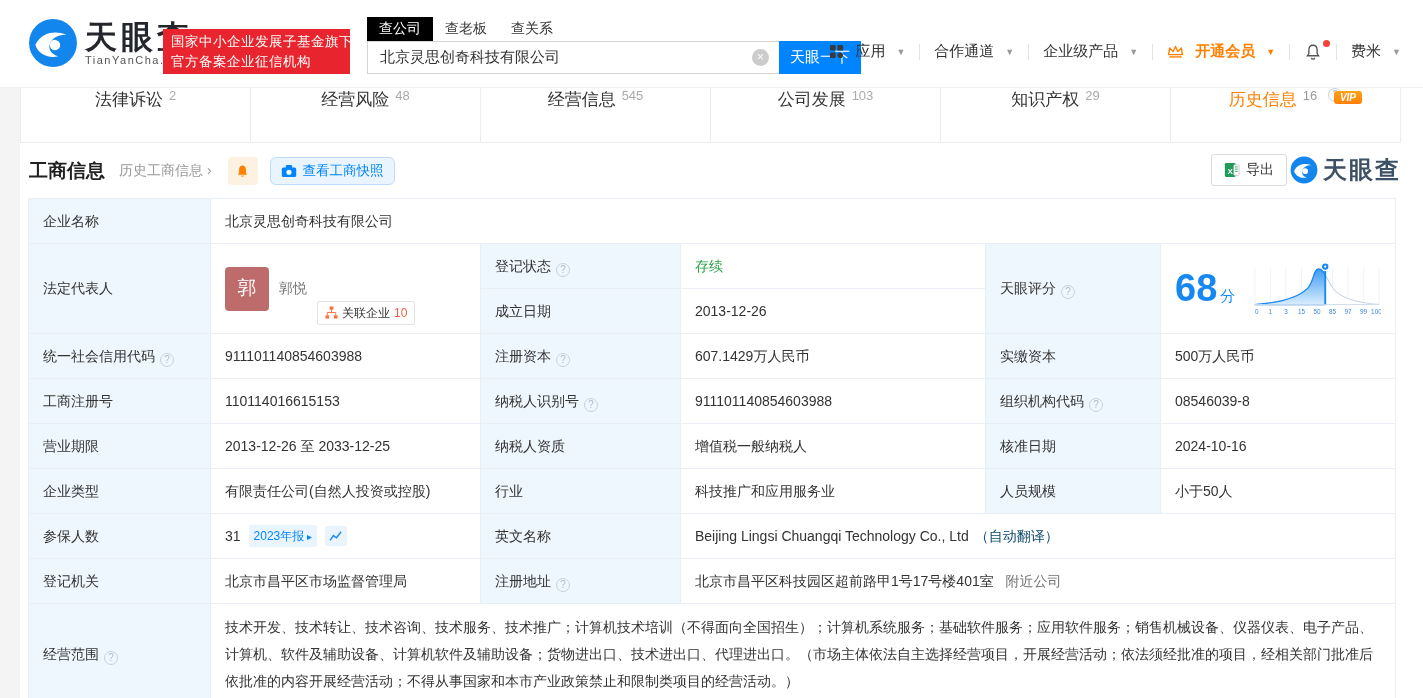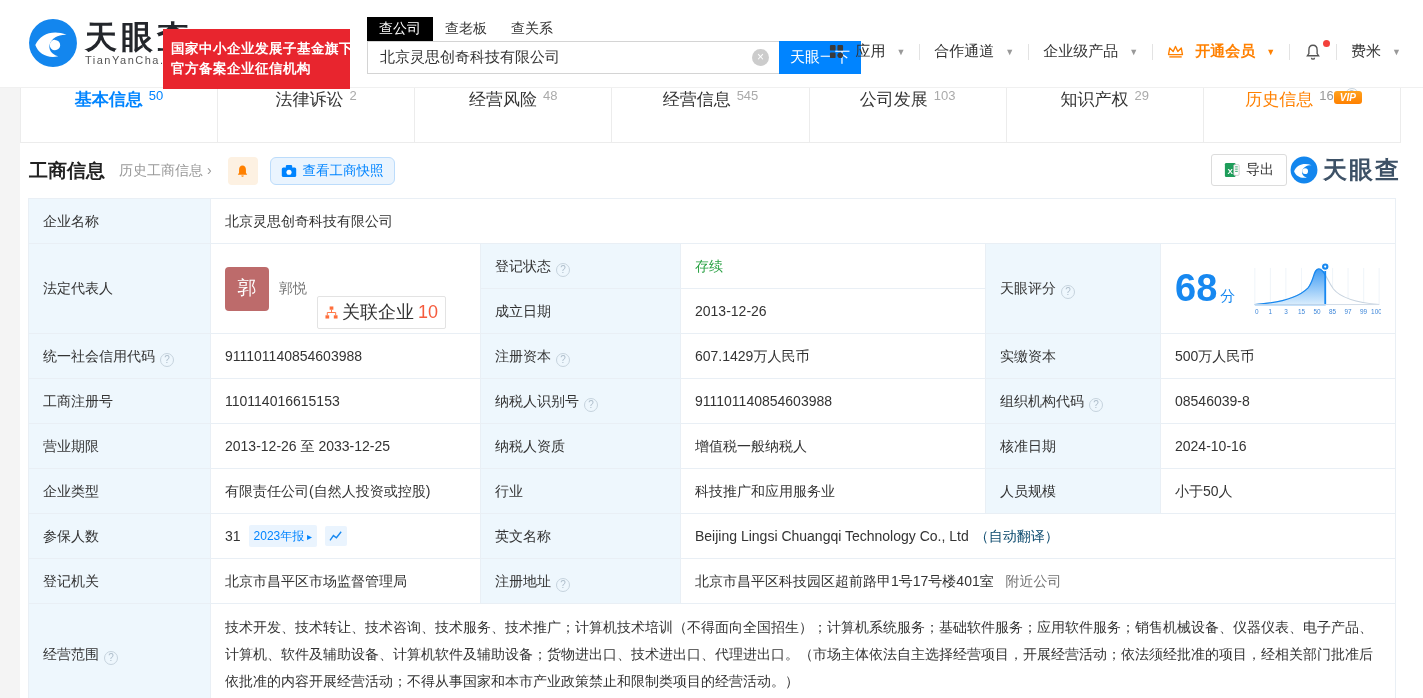--- a/index.html
+++ b/index.html
@@ -5,22 +5,22 @@
   * { box-sizing: border-box; margin: 0; padding: 0; }
   html,body { width:1423px; height:698px; overflow:hidden;
     font-family:"Liberation Sans","DejaVu Sans",sans-serif; background:#f4f4f4; color:#333; }
 
   
   .header { position:absolute; top:0; left:0; width:1423px; height:88px; background:#fff;
     border-bottom:1px solid #f0f0f0; z-index:5; }
   .logo { position:absolute; left:28px; top:18px; display:flex; align-items:center; gap:7px; }
   .logo-cn { font-size:32px; font-weight:bold; color:#23262b; letter-spacing:4px; line-height:34px;}
   .logo-en { font-size:11px; color:#555; letter-spacing:1.5px; }
-  .gov-badge { position:absolute; left:163px; top:29px; width:187px; height:60px; background:#e8252e;
-    color:#fff; font-size:13.5px; font-weight:bold; padding:3px 8px; display:flex; flex-direction:column;
+  .gov-badge { position:absolute; left:163px; top:29px; width:187px; height:45px; background:#e8252e;
+    color:#fff; font-size:13.5px; font-weight:normal; padding:3px 8px; display:flex; flex-direction:column;
     justify-content:center; gap:2px; }
   .gov-badge div { letter-spacing:0.5px; white-space:nowrap; }
 
   .search-area { position:absolute; left:367px; top:17px; width:494px; }
   .search-tabs { display:flex; font-size:14px; height:24px; align-items:stretch; }
   .search-tab { padding:3px 12px; cursor:pointer; color:#333; }
   .search-tab.active { background:#000000; color:#fff; }
   .search-row { display:flex; height:33px; }
   .search-input-wrap { position:relative; width:412px; }
   .search-input { width:100%; height:33px; border:1px solid #d4d4d4; border-right:none; outline:none;
@@ -76,21 +76,21 @@
     color:#aebecb; font-size:10px; line-height:12px; text-align:center; margin-left:5px; vertical-align:-2px; cursor:pointer; }
   .q-icon::after { content:"?"; }
   .green { color:#2ba245; }
   .blue-link { color:#737373; cursor:pointer; text-decoration:none; }
   .gray-note { color:#0c4a6e; margin-left:6px; }
 
   .rep-cell { display:flex; align-items:center; gap:10px; }
   .avatar { width:44px; height:44px; border-radius:4px; background:#bd6b6b; color:#fff; font-size:19px;
     display:flex; align-items:center; justify-content:center; cursor:pointer; flex:0 0 44px;}
   .rel-badge { display:flex; align-items:center; gap:4px; border:1px solid #e3e3e3; border-radius:2px;
-    padding:2px 7px; font-size:18px; cursor:pointer; background:#fff;margin-top:48px; }
+    padding:2px 7px; font-size:12px; cursor:pointer; background:#fff;margin-top:48px; }
   .rel-badge .num { color:#f55b3d; }
 
   .insured-cell { display:flex; align-items:center; gap:8px; }
   .report-badge { background:#eaf4fe; color:#0084ff; font-size:12px; padding:2px 5px; border-radius:2px; cursor:pointer; }
   .report-badge::after { content:" ▸"; font-size:10px; }
   .trend-icon { width:22px; height:20px; background:#eaf4fe; border-radius:2px; display:flex;
     align-items:center; justify-content:center; cursor:pointer; }
 
   .score-cell-inner { display:flex; align-items:center; justify-content:space-between; }
   .score-num { font-size:38px; font-weight:bold; color:#1788f0; }
@@ -174,24 +174,20 @@
     <div class="nav-item">
       <span>费米</span>
       <span class="caret">▼</span>
     </div>
   </nav>
 </div>
 
 <div class="card">
 
   <div class="tabbar">
-    <div class="tab active">
-      <span>基本信息</span>
-      <span class="cnt">50</span>
-    </div>
     <div class="tab">
       <span>法律诉讼</span>
       <span class="cnt">2</span>
     </div>
     <div class="tab">
       <span>经营风险</span>
       <span class="cnt">48</span>
     </div>
     <div class="tab">
       <span>经营信息</span>

